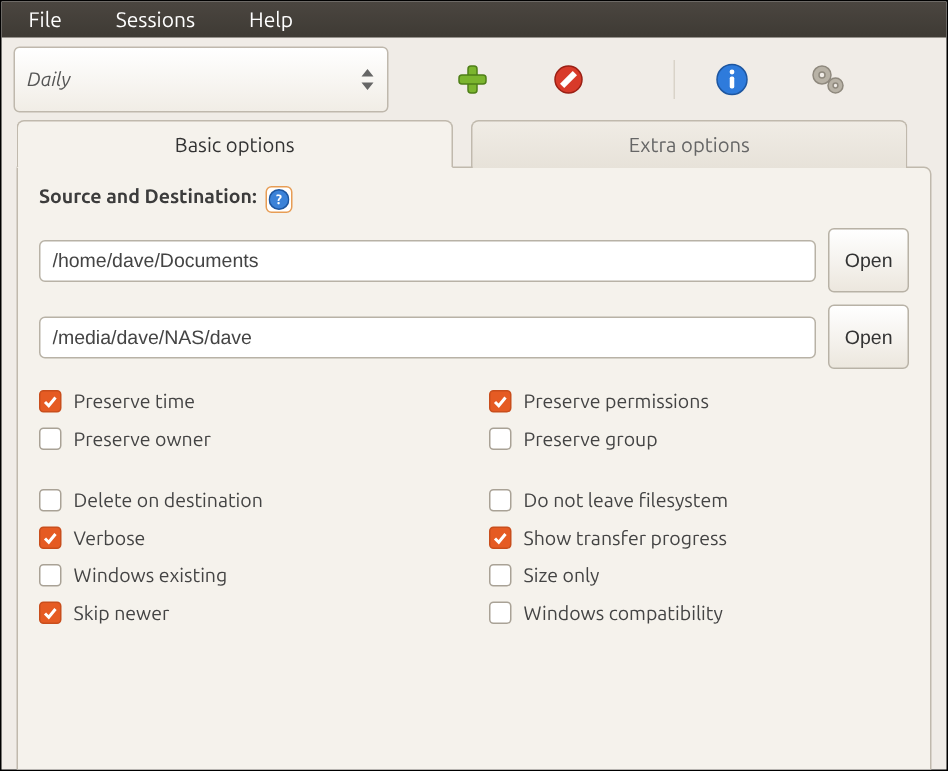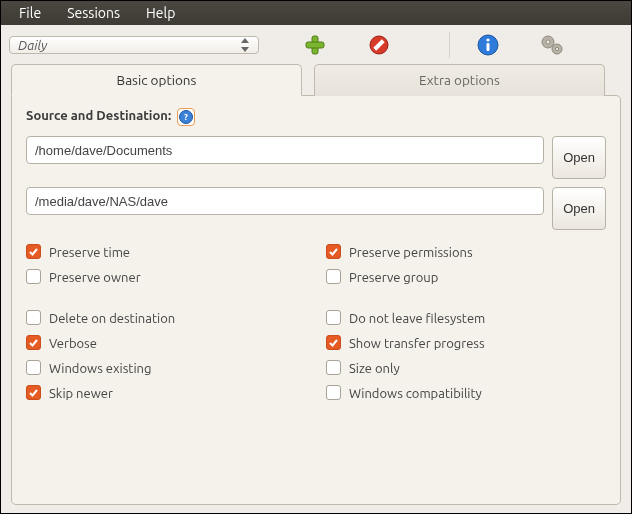--- a/index.html
+++ b/index.html
@@ -11,40 +11,40 @@
     width: 632px;
     height: 514px;
     border: 1px solid #000;
     color: #3c3c3c;
   }
   
   .menubar {
     background: linear-gradient(#4b4640, #3e3a34);
     color: #fff;
     display: flex;
-    gap: 2px;
+    gap: 12px;
     padding: 2px 6px;
     font-size: 14px;
     height: 24px;
     align-items: center;
   }
   .menubar span { padding: 2px 6px; cursor: default; }
   
   .toolbar {
     display: flex;
     align-items: center;
     padding: 6px 8px 4px 8px;
     gap: 12px;
   }
   .session-select {
     display: flex;
     align-items: center;
     justify-content: space-between;
     width: 250px;
-    height: 18px;
+    height: 44px;
     background: linear-gradient(#fff,#f1ede6);
     border: 1px solid #bfb8ad;
     border-radius: 4px;
     padding: 0 8px;
     font-style: italic;
     color: #555;
   }
   .session-select .arrows { color:#555; font-style: normal; }
   .tool-icons {
     display: flex;
@@ -88,21 +88,21 @@
     border: 1px solid #c0b9ad;
     border-radius: 0 5px 5px 5px;
     padding: 12px 14px 40px 14px;
     min-height: 410px;
   }
   .section-hdr { display:flex; align-items:flex-start; gap:6px; margin-bottom:10px; font-weight:bold; color:#3c3c3c; }
   .help-badge {
     width:18px; height:18px; border-radius:4px; background:#fff; border:1px solid #e79d55;
     display:flex; align-items:center; justify-content:center;
   }
-  .row { display:flex; align-items:flex-start; gap:8px; margin-bottom:8px; }
+  .row { display:flex; align-items:center; gap:8px; margin-bottom:8px; }
   .path-input {
     flex:1;
     height:28px;
     background:#fff;
     border:1px solid #b8b2a6;
     border-radius:4px;
     padding:0 8px;
     font-size:13px;
     color:#444;
   }

